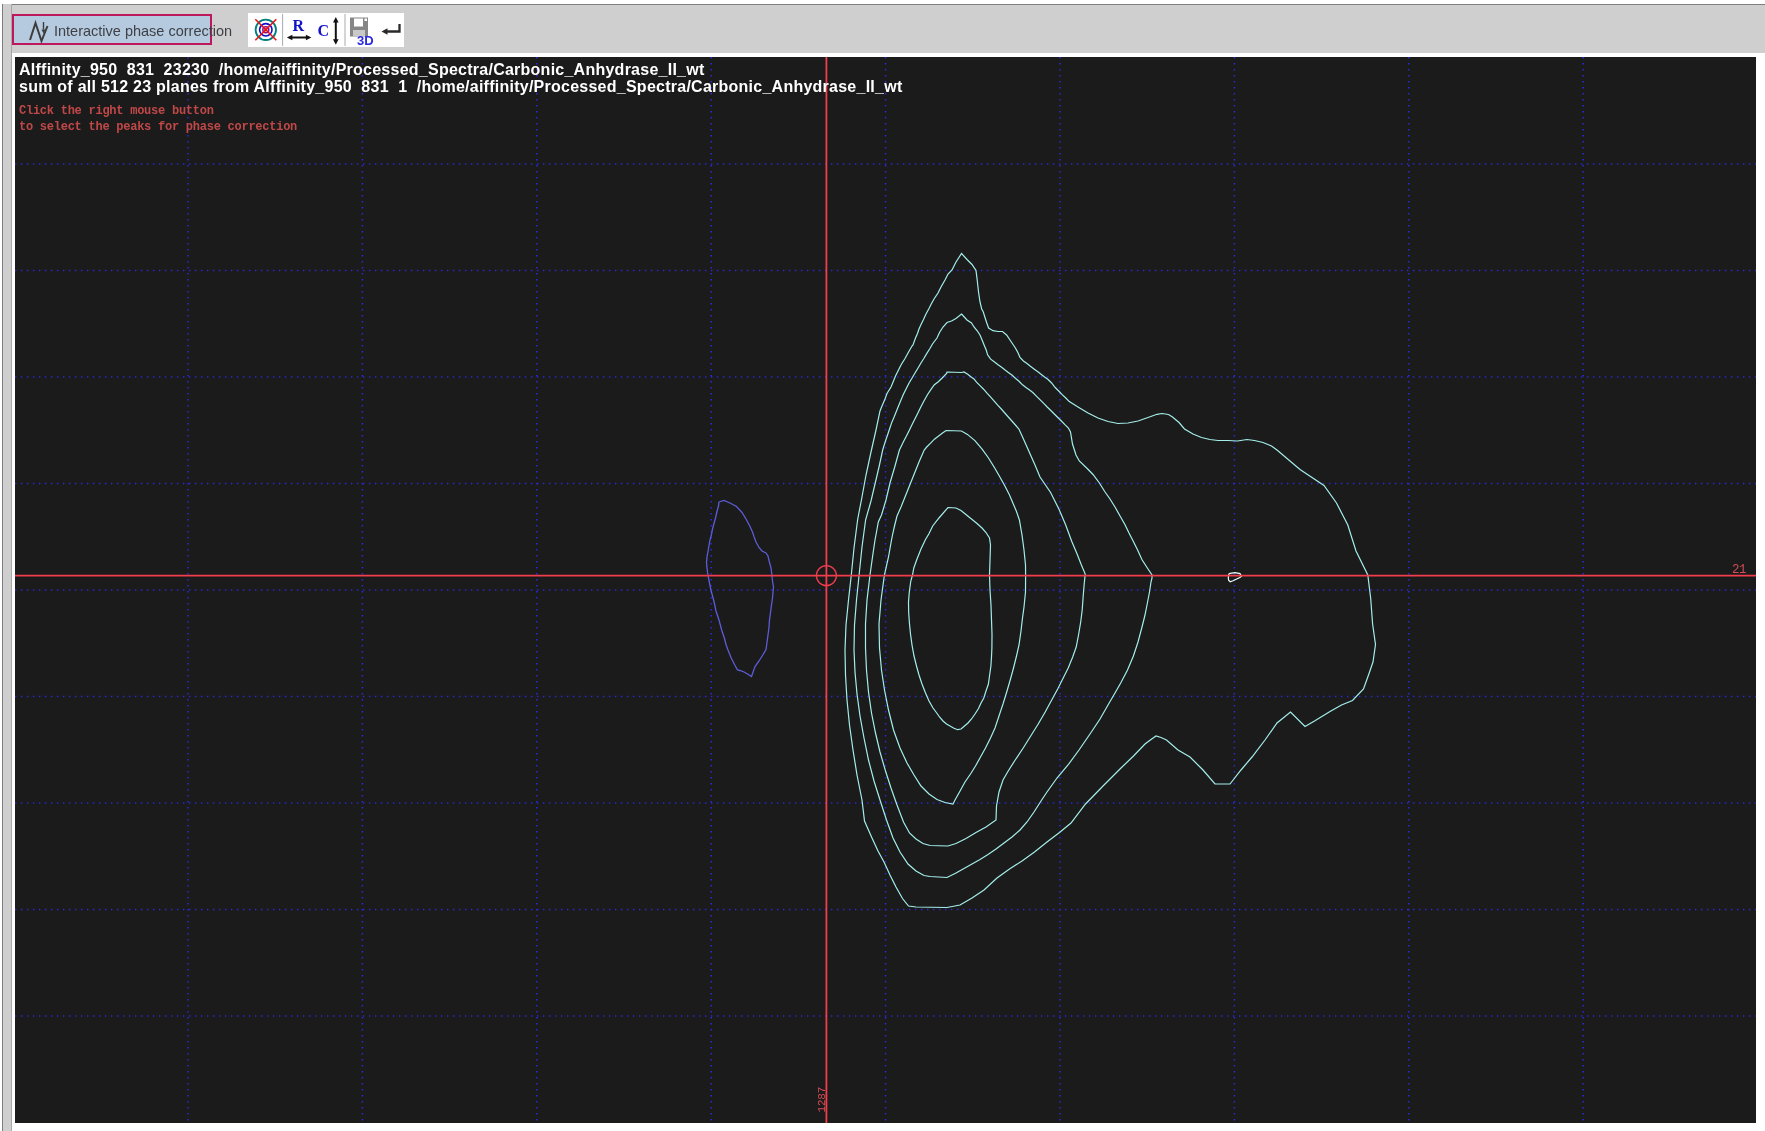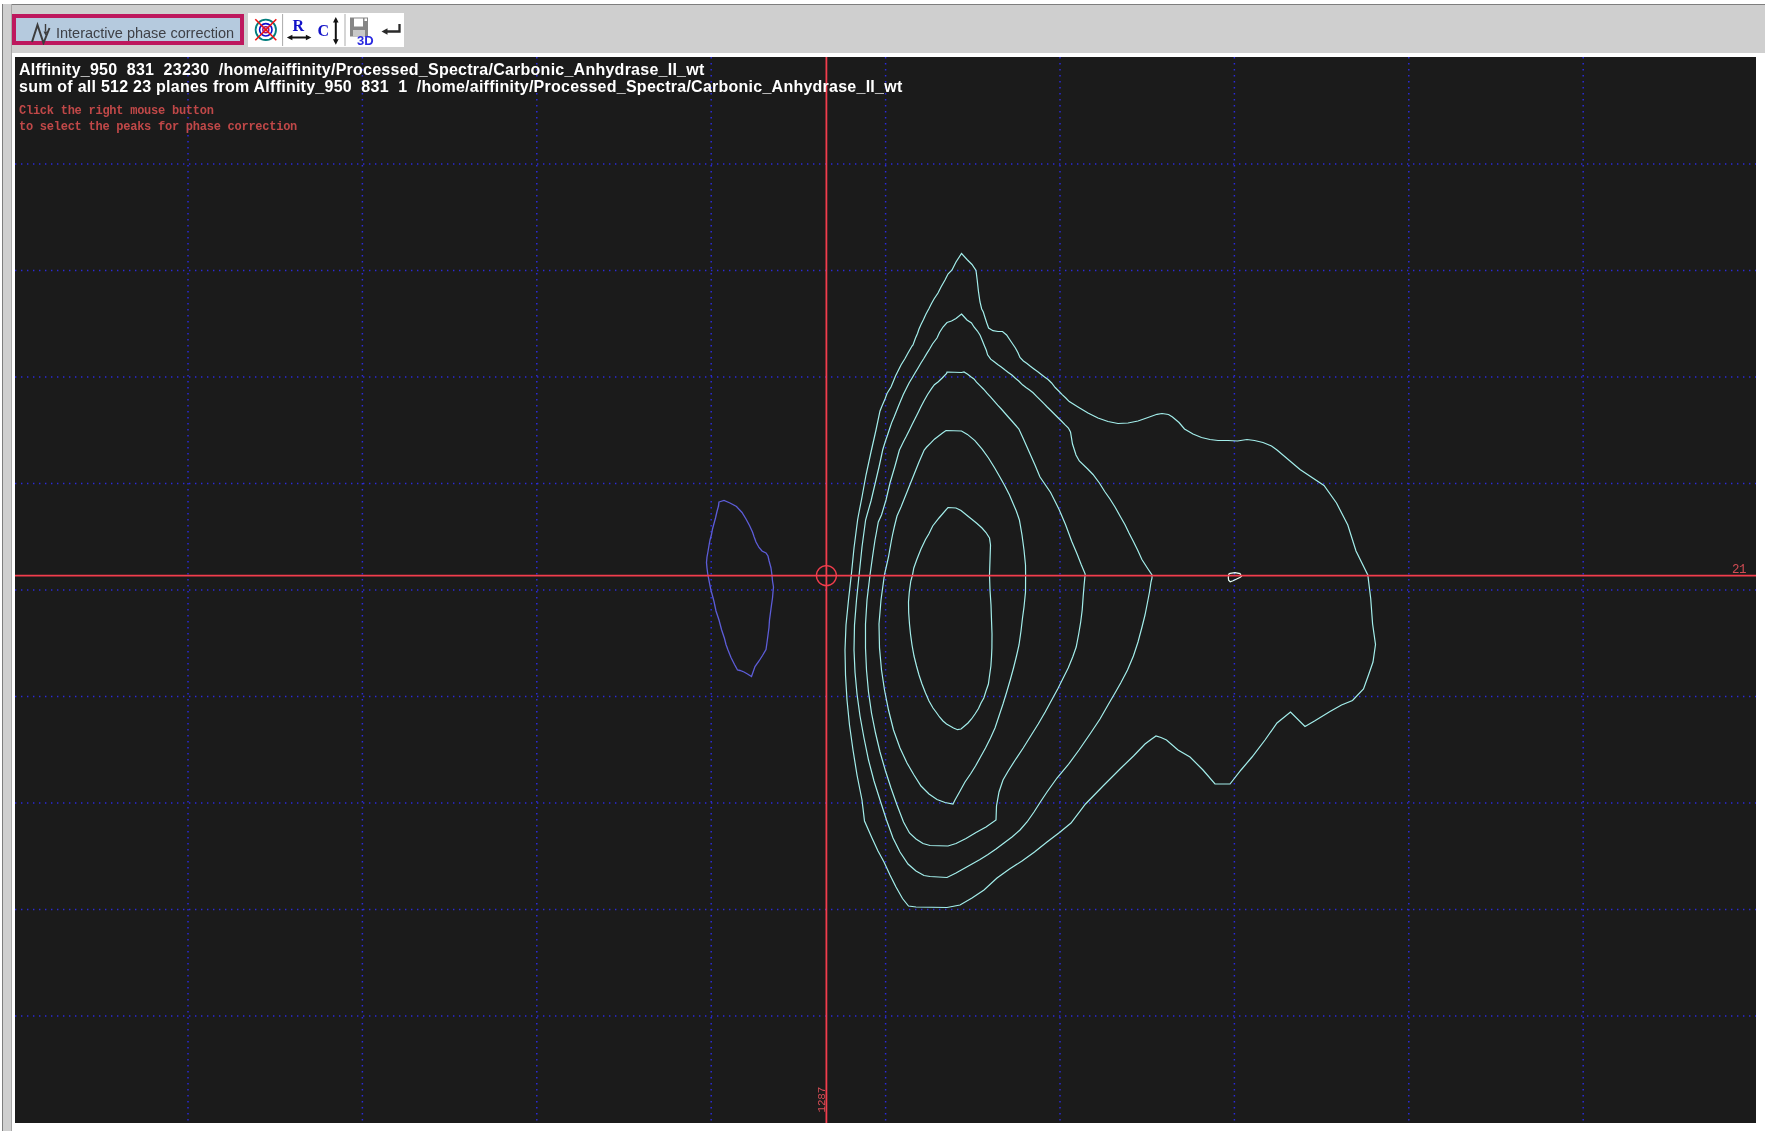--- a/index.html
+++ b/index.html
@@ -3,21 +3,21 @@
 <meta charset="utf-8">
 <style>
 html,body{margin:0;padding:0;width:1765px;height:1131px;background:#ffffff;overflow:hidden;position:relative;font-family:"Liberation Sans",sans-serif}
 .abs{position:absolute}
 </style>
 </head>
 <body>
 <div class="abs" style="left:2px;top:4px;width:1763px;height:49px;background:#cfcfcf;border-top:1px solid #7e7e7e;box-sizing:border-box"></div>
 <div class="abs" style="left:2px;top:4px;width:10px;height:1127px;background:#cfcfcf;border-left:1px solid #7e7e7e;border-right:1px solid #a8a8a8;box-sizing:border-box"></div>
 
-<div class="abs" style="left:12px;top:14px;width:232px;height:31px;background:#b5cade;border:4px solid #be185d;box-sizing:border-box">
+<div class="abs" style="left:12px;top:14px;width:200px;height:31px;background:#b5cade;border:2px solid #be185d;box-sizing:border-box">
 <svg class="abs" style="left:13px;top:3px" width="26" height="24" viewBox="0 0 26 24">
 <polyline points="3,21 8.5,4 14.5,22 20.5,7" fill="none" stroke="#3d3d3d" stroke-width="2"></polyline>
 <line x1="16.5" y1="3" x2="16.5" y2="10.5" stroke="#3d3d3d" stroke-width="1.4"></line>
 <polygon points="14.5,10.5 18.5,10.5 16.5,14.5" fill="#3d3d3d"></polygon>
 </svg>
 <div class="abs" style="left:40px;top:7px;font-size:14.5px;color:#3f4147;white-space:nowrap">Interactive phase correction</div>
 </div>
 
 <div class="abs" style="left:248px;top:13px;width:156px;height:34px;background:#ffffff"></div>
 <svg class="abs" style="left:248px;top:13px" width="156" height="34" viewBox="0 0 156 34">

